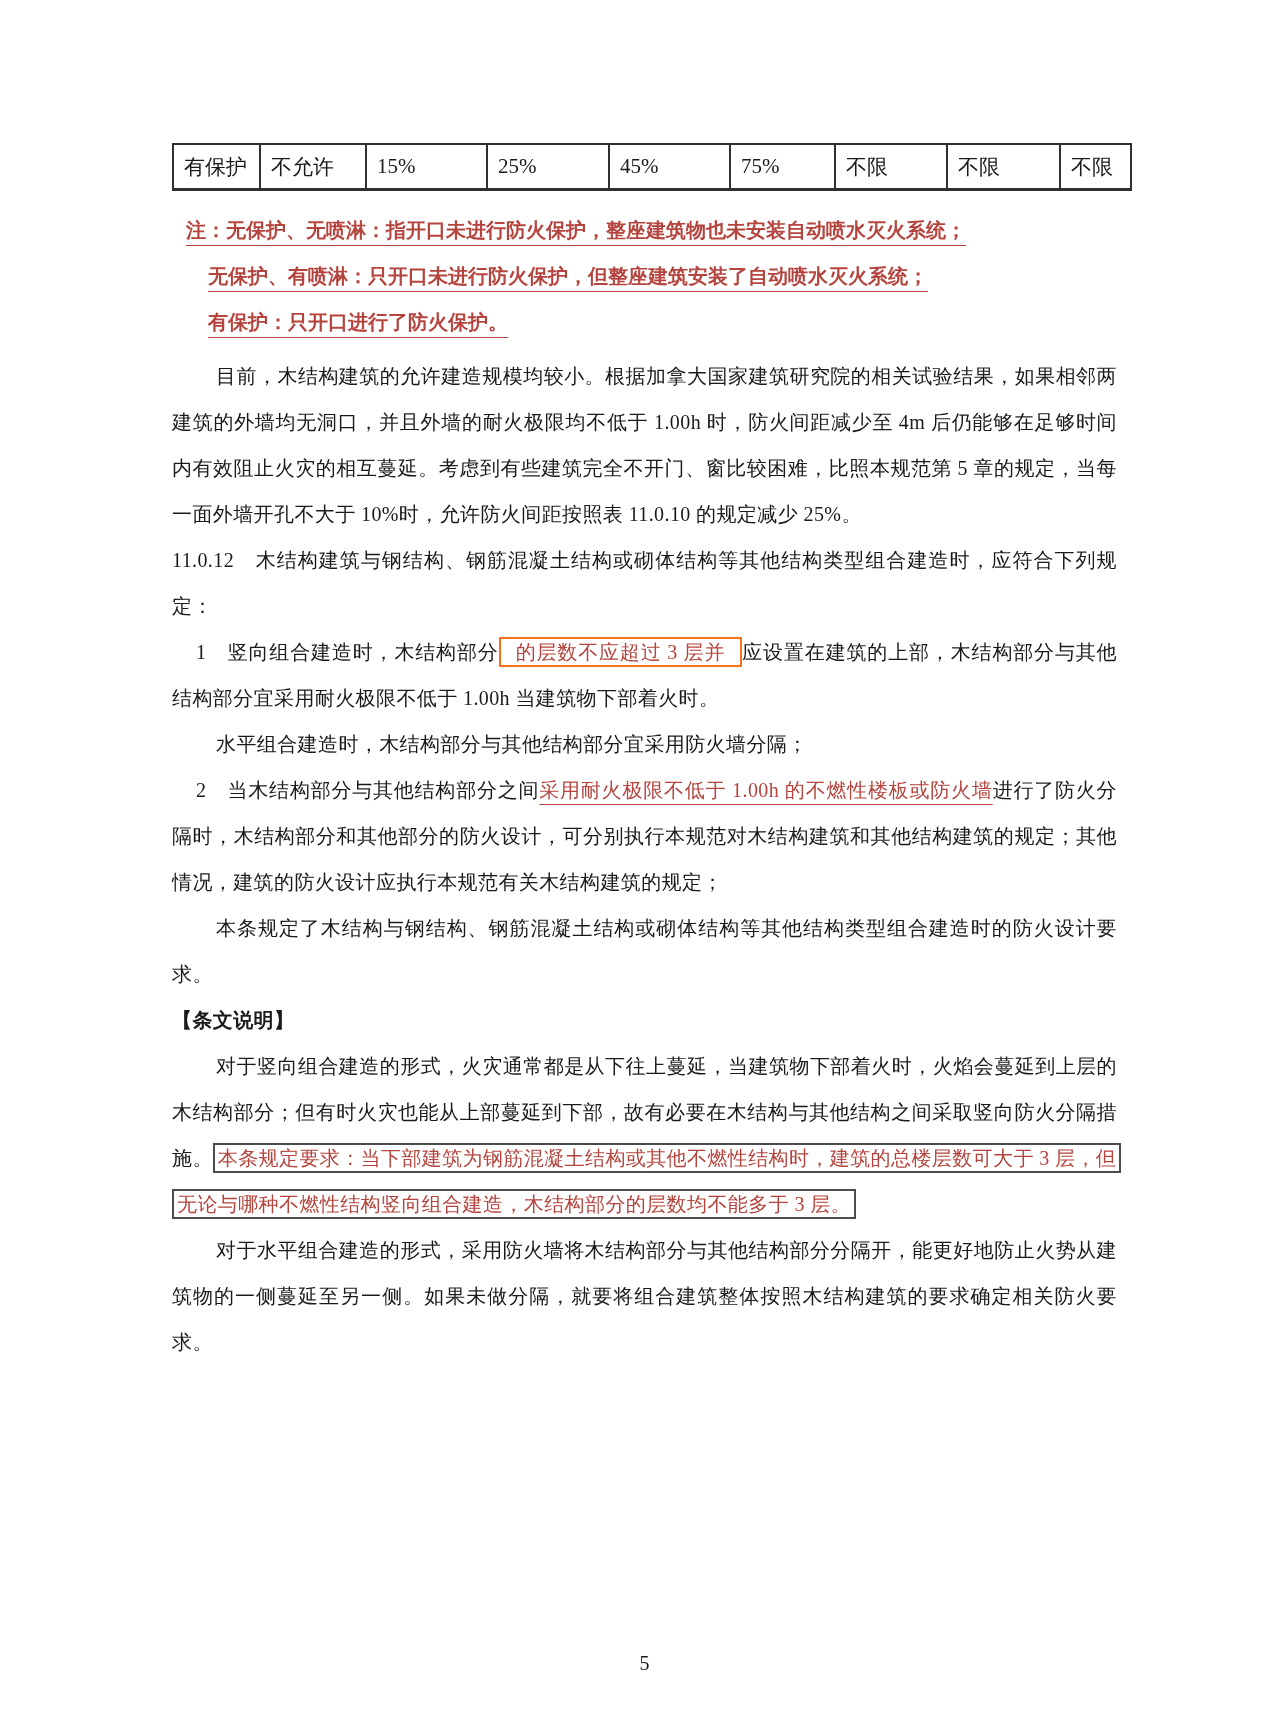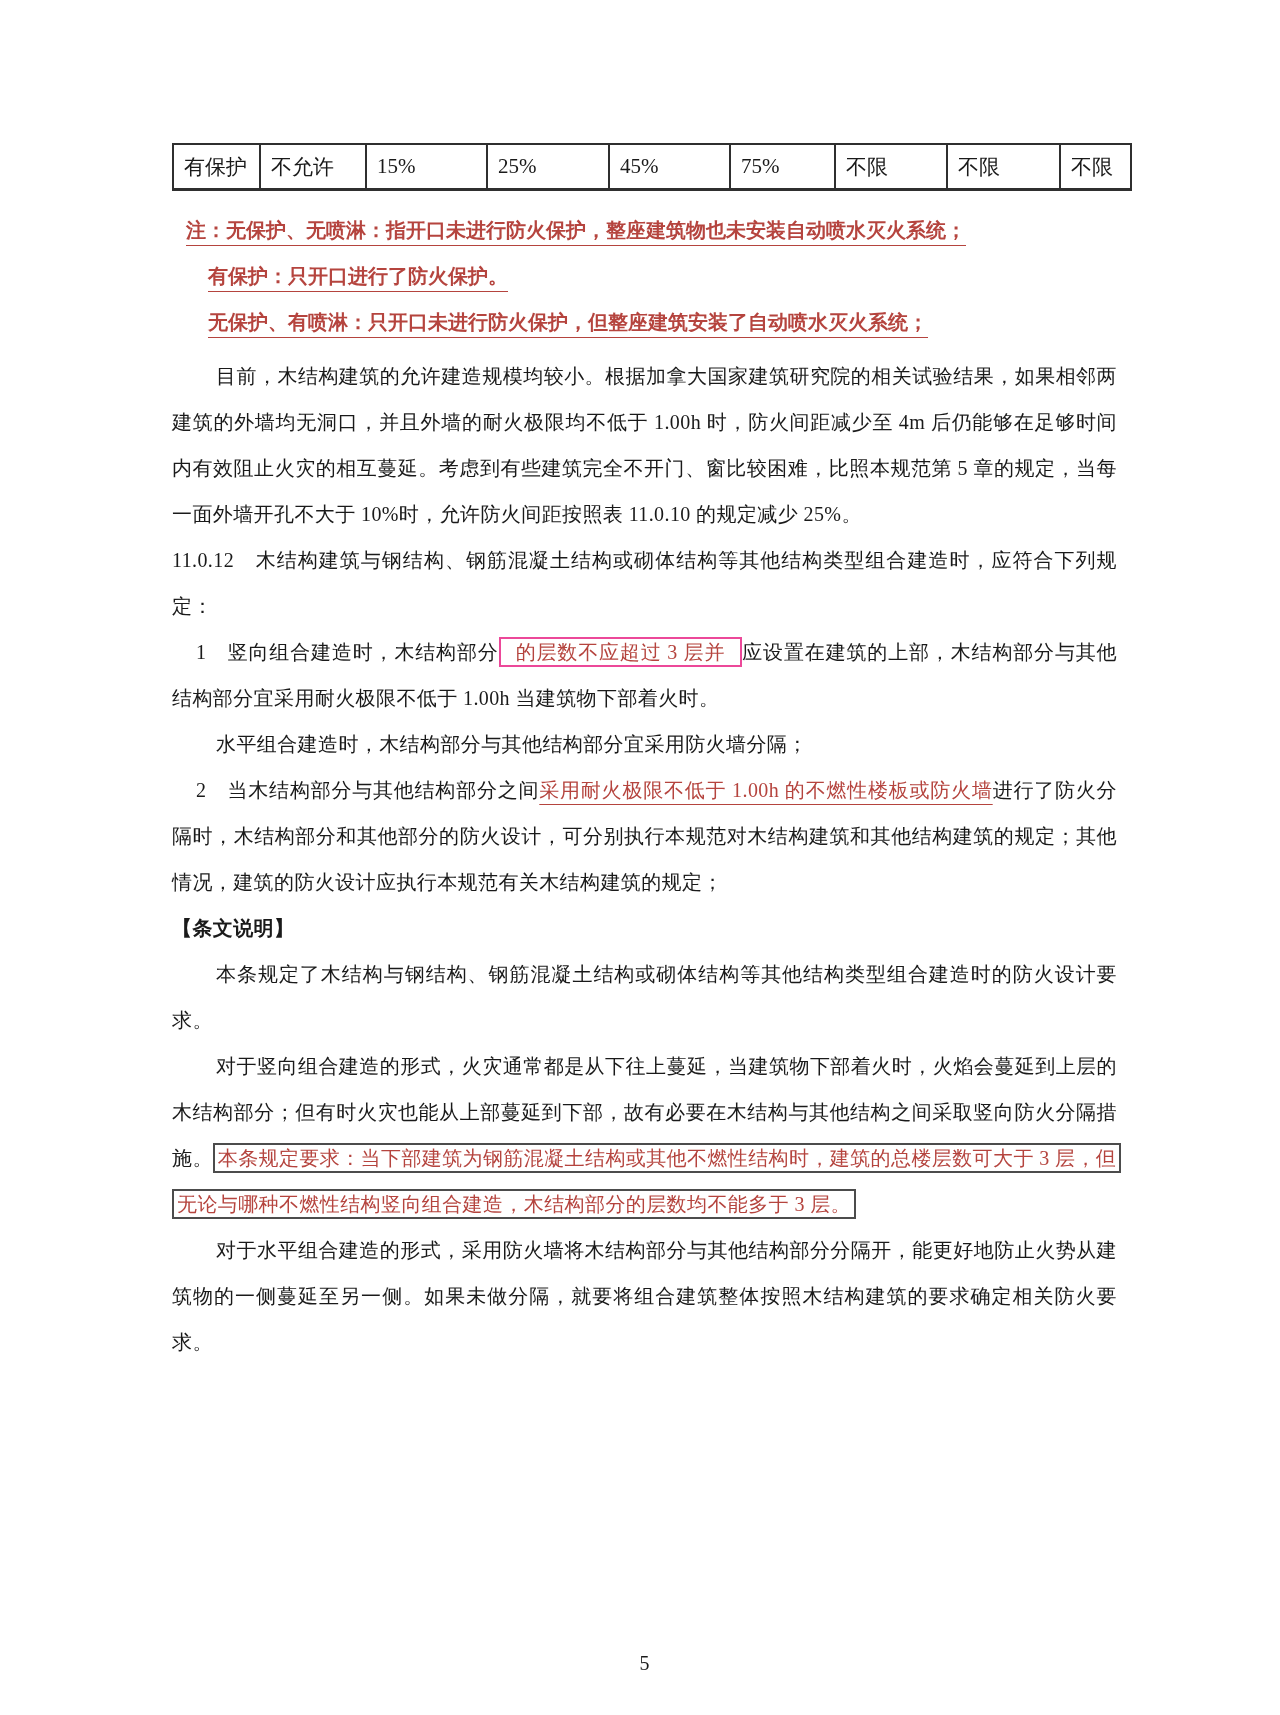--- a/index.html
+++ b/index.html
@@ -59,21 +59,21 @@
     text-align: justify;
     letter-spacing: 0.4px;
     color: #1a1a1a;
   }
   .para { margin: 0; }
   .indent { text-indent: 2.2em; }
   .indent-item { text-indent: 1.2em; }
   .heading { font-weight: bold; text-indent: 0; }
   .box-black {
     color: #b5443e;
-    border: 2px solid #ec4899;
+    border: 2px solid #f97316;
     padding: 2px 15px;
     -webkit-box-decoration-break: clone;
     box-decoration-break: clone;
   }
   .red-underline {
     color: #b5443e;
     text-decoration: underline;
     text-underline-offset: 7px;
     text-decoration-thickness: 1px;
   }
@@ -122,39 +122,39 @@
         <td>75%</td>
         <td>不限</td>
         <td>不限</td>
         <td>不限</td>
       </tr>
     </tbody>
       </table>
 
     <div class="notes">
       <div class="note first"><span>注：无保护、无喷淋：指开口未进行防火保护，整座建筑物也未安装自动喷水灭火系统；</span></div>
+      <div class="note"><span>无保护、有喷淋：只开口未进行防火保护，但整座建筑安装了自动喷水灭火系统；</span></div>
       <div class="note"><span>有保护：只开口进行了防火保护。</span></div>
-      <div class="note"><span>无保护、有喷淋：只开口未进行防火保护，但整座建筑安装了自动喷水灭火系统；</span></div>
     </div>
 
     <div class="bodytext">
       <p class="para indent"><span>目前，木结构建筑的允许建造规模均较小。根据加拿大国家建筑研究院的相关试验结果，如果相邻两建筑的外墙均无洞口，并且外墙的耐火极限均不低于 1.00h 时，防火间距减少至 4m 后仍能够在足够时间内有效阻止火灾的相互蔓延。考虑到有些建筑完全不开门、窗比较困难，比照本规范第 5 章的规定，当每一面外墙开孔不大于 10%时，允许防火间距按照表 11.0.10 的规定减少 25%。</span></p>
 
       <p class="para"><span>11.0.12　木结构建筑与钢结构、钢筋混凝土结构或砌体结构等其他结构类型组合建造时，应符合下列规定：</span></p>
 
       <p class="para indent-item"><span>1　竖向组合建造时，木结构部分</span><span class="box-black">的层数不应超过 3 层并</span><span>应设置在建筑的上部，木结构部分与其他结构部分宜采用耐火极限不低于 1.00h 当建筑物下部着火时。</span></p>
 
       <p class="para indent"><span>水平组合建造时，木结构部分与其他结构部分宜采用防火墙分隔；</span></p>
 
       <p class="para indent-item"><span>2　当木结构部分与其他结构部分之间</span><span class="red-underline">采用耐火极限不低于 1.00h 的不燃性楼板或防火墙</span><span>进行了防火分隔时，木结构部分和其他部分的防火设计，可分别执行本规范对木结构建筑和其他结构建筑的规定；其他情况，建筑的防火设计应执行本规范有关木结构建筑的规定；</span></p>
 
 
+      <p class="para indent"><span>本条规定了木结构与钢结构、钢筋混凝土结构或砌体结构等其他结构类型组合建造时的防火设计要求。</span></p>
+
       <p class="para heading"><span>【条文说明】</span></p>
-
-      <p class="para indent"><span>本条规定了木结构与钢结构、钢筋混凝土结构或砌体结构等其他结构类型组合建造时的防火设计要求。</span></p>
 
       <p class="para indent"><span>对于竖向组合建造的形式，火灾通常都是从下往上蔓延，当建筑物下部着火时，火焰会蔓延到上层的木结构部分；但有时火灾也能从上部蔓延到下部，故有必要在木结构与其他结构之间采取竖向防火分隔措施。</span><span class="red-box">本条规定要求：当下部建筑为钢筋混凝土结构或其他不燃性结构时，建筑的总楼层数可大于 3 层，但无论与哪种不燃性结构竖向组合建造，木结构部分的层数均不能多于 3 层。</span></p>
 
       <p class="para indent"><span>对于水平组合建造的形式，采用防火墙将木结构部分与其他结构部分分隔开，能更好地防止火势从建筑物的一侧蔓延至另一侧。如果未做分隔，就要将组合建筑整体按照木结构建筑的要求确定相关防火要求。</span></p>
     </div>
   </div>
 
   <div class="page-number">5</div>
 </div>
 

